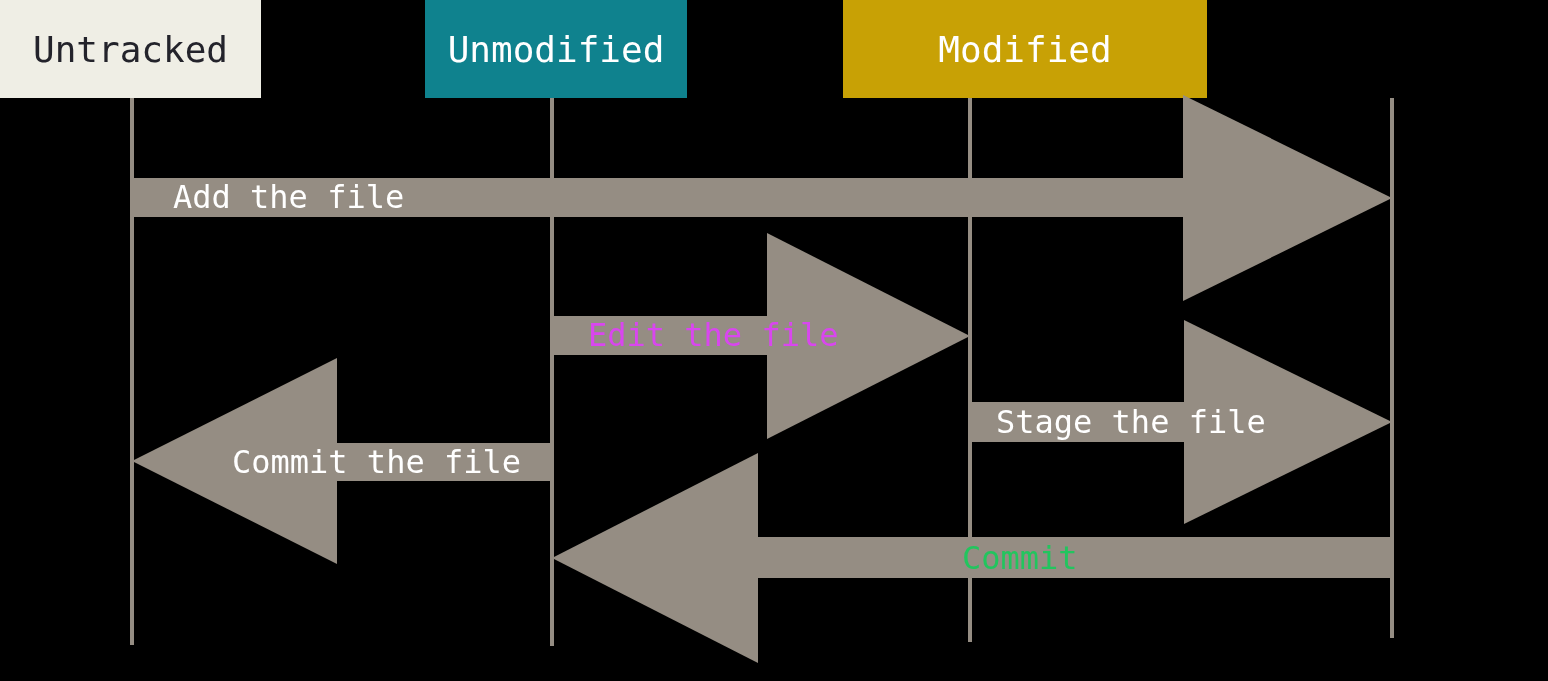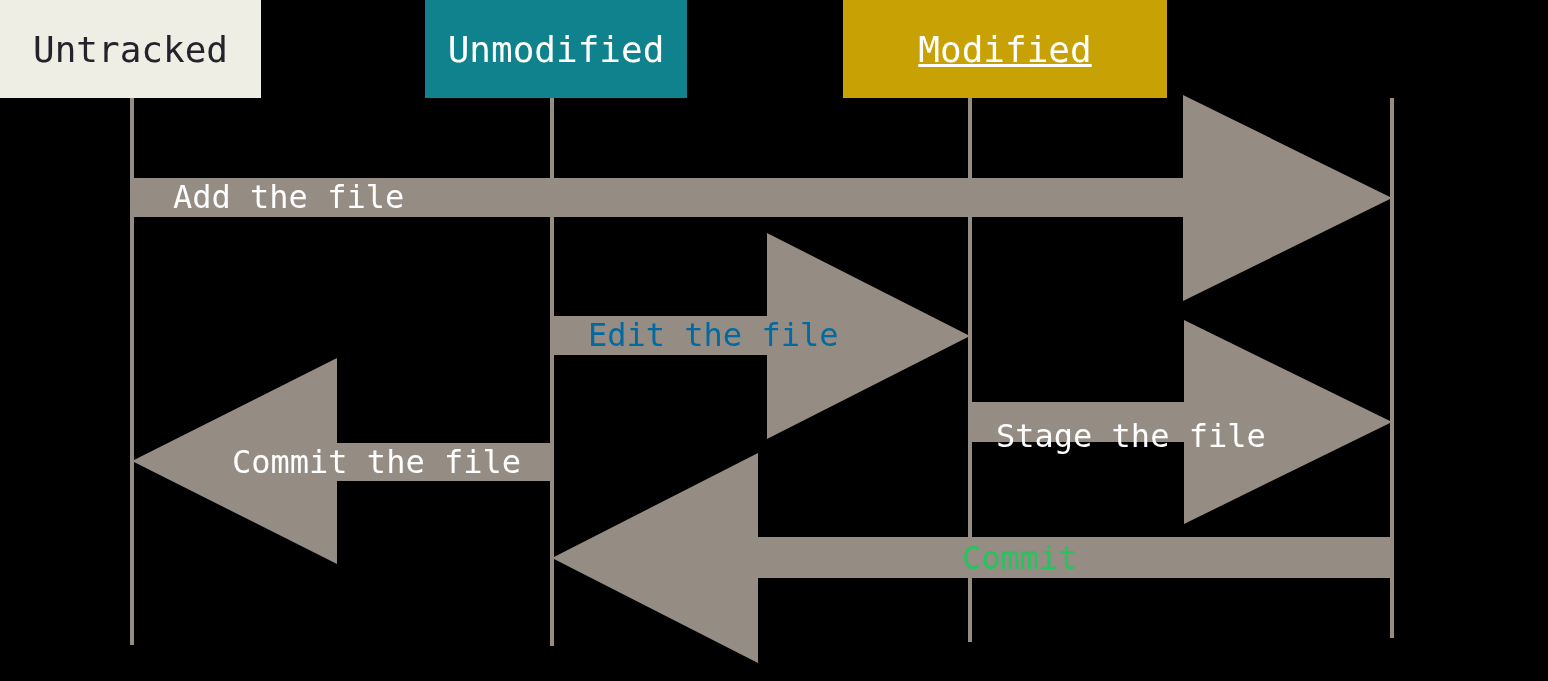--- a/index.html
+++ b/index.html
@@ -10,21 +10,21 @@
     font-family:"DejaVu Sans Mono","Liberation Mono",monospace;
   }
   
   .state-box{
     position:absolute;top:0;height:98px;
     display:flex;align-items:center;justify-content:center;
     font-size:36px;letter-spacing:0px;white-space:nowrap;
   }
   #box-untracked {left:0;    width:261px;}
   #box-unmodified{left:425px;width:262px;}
-  #box-modified  {left:843px;width:324px;text-decoration:underline;}
+  #box-modified  {left:843px;width:364px;}
   #box-staged    {left:1227px;width:321px;}
   
   .lifeline{position:absolute;width:4px;top:98px;}
   #line-untracked {left:130px; height:547px;}
   #line-unmodified{left:550px; height:548px;}
   #line-modified  {left:968px; height:544px;}
   #line-staged    {left:1390px;height:540px;}
   
   .band{position:absolute;}
   #add-band   {left:130px;top:178px;width:1053px;height:39px;}
@@ -69,25 +69,25 @@
   <div class="lifeline" id="line-unmodified" style="background-color: rgb(149, 141, 131);"></div>
   <div class="lifeline" id="line-modified" style="background-color: rgb(149, 141, 131);"></div>
   <div class="lifeline" id="line-staged" style="background-color: rgb(149, 141, 131);"></div>
 
   <div class="band" id="add-band" style="background-color: rgb(149, 141, 131);"></div>
   <div class="head" id="add-head" style="border-left-color: rgb(149, 141, 131);"></div>
   <div class="arrow-label" id="add-label" style="color: rgb(255, 255, 255);">Add the file</div>
 
   <div class="band" id="edit-band" style="background-color: rgb(149, 141, 131);"></div>
   <div class="head" id="edit-head" style="border-left-color: rgb(149, 141, 131);"></div>
-  <div class="arrow-label" id="edit-label" style="color: #0369a1;">Edit the file</div>
+  <div class="arrow-label" id="edit-label" style="color: #d946ef;">Edit the file</div>
 
   <div class="band" id="stage-band" style="background-color: rgb(149, 141, 131);"></div>
   <div class="head" id="stage-head" style="border-left-color: rgb(149, 141, 131);"></div>
-  <div class="arrow-label" id="stage-label" style="color: rgb(255, 255, 255); margin-top: 14px;">Stage the file</div>
+  <div class="arrow-label" id="stage-label" style="color: rgb(255, 255, 255);">Stage the file</div>
 
   <div class="band" id="remove-band" style="background-color: rgb(149, 141, 131);"></div>
   <div class="head" id="remove-head" style="border-right-color: rgb(149, 141, 131);"></div>
   <div class="arrow-label" id="remove-label" style="color: rgb(255, 255, 255);">Commit the file</div>
 
   <div class="band" id="commit-band" style="background-color: rgb(149, 141, 131);"></div>
   <div class="head" id="commit-head" style="border-right-color: rgb(149, 141, 131);"></div>
   <div class="arrow-label" id="commit-label" style="color: #22c55e;">Commit</div>
 
 </div>

